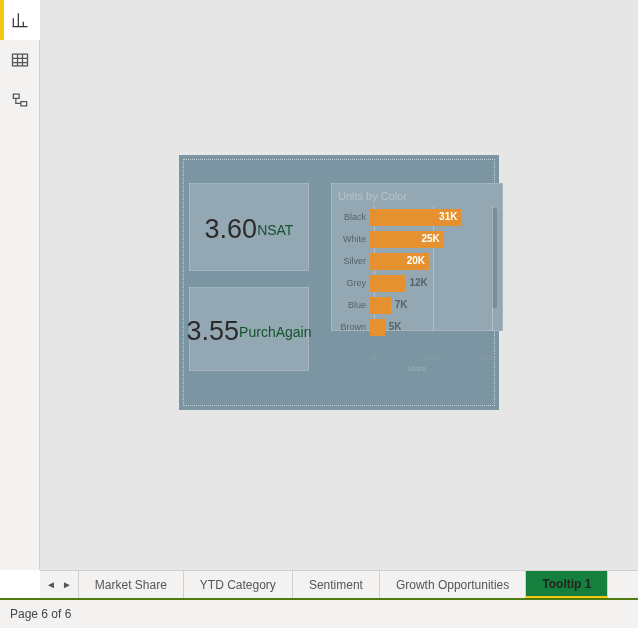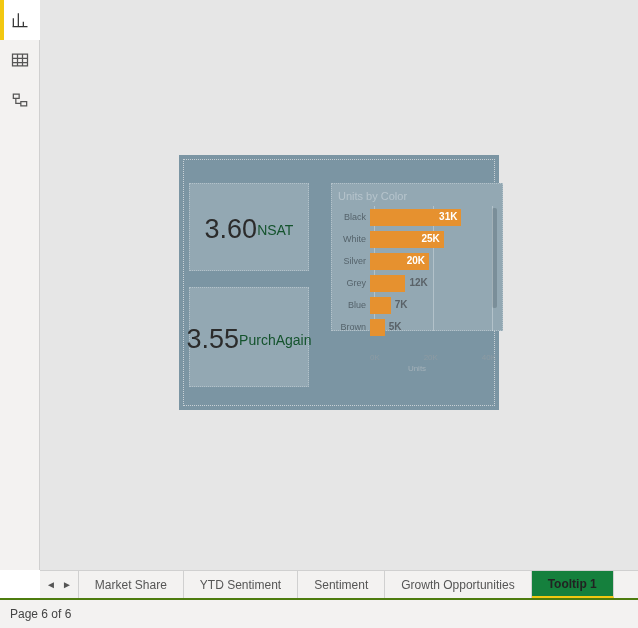--- a/index.html
+++ b/index.html
@@ -38,21 +38,21 @@
     border: 1px dotted #c8d0d5;
     margin: 4px;
   }
 
   .card {
     position: absolute; background: #93a8b3;
     display: flex; flex-direction: row; align-items: center; justify-content: center;
     border: 1px dotted rgba(255,255,255,0.3);
   }
   .card.nsat { left: 10px; top: 28px; width: 120px; height: 88px; }
-  .card.purch { left: 10px; top: 132px; width: 120px; height: 100px; }
+  .card.purch { left: 10px; top: 132px; width: 120px; height: 84px; }
   .card-value { font-size: 27px; color: #2b2b2b; font-weight: 400; margin-top: 4px; }
   .card-label { font-size: 14px; color: #14532d; margin-top: 6px; }
 
   .chart-tile {
     position: absolute; left: 152px; top: 28px; width: 172px; height: 148px;
     background: #93a8b3; padding: 6px 6px 4px 6px;
     border: 1px dotted rgba(255,255,255,0.3);
   }
   .chart-title { font-size: 11px; color: #b6c4cc; margin-bottom: 4px; }
   .chart-body { position: relative; height: 145px; }
@@ -186,21 +186,21 @@
   </div>
 </div>
 
 <div class="tabs-bar">
   <div class="tab-nav">
     <span>◄</span>
     <span>►</span>
   </div>
   <div id="tabs-host" style="display:flex;flex:1;overflow:hidden">
       <div class="tab">Market Share</div>
-      <div class="tab">YTD Sentiment</div>
+      <div class="tab">YTD Category</div>
       <div class="tab">Sentiment</div>
       <div class="tab">Growth Opportunities</div>
       <div class="tab active">Tooltip 1</div>
     </div>
 </div>
 
 <div class="status-bar">
   <span>Page 6 of 6</span>
 </div>
 

